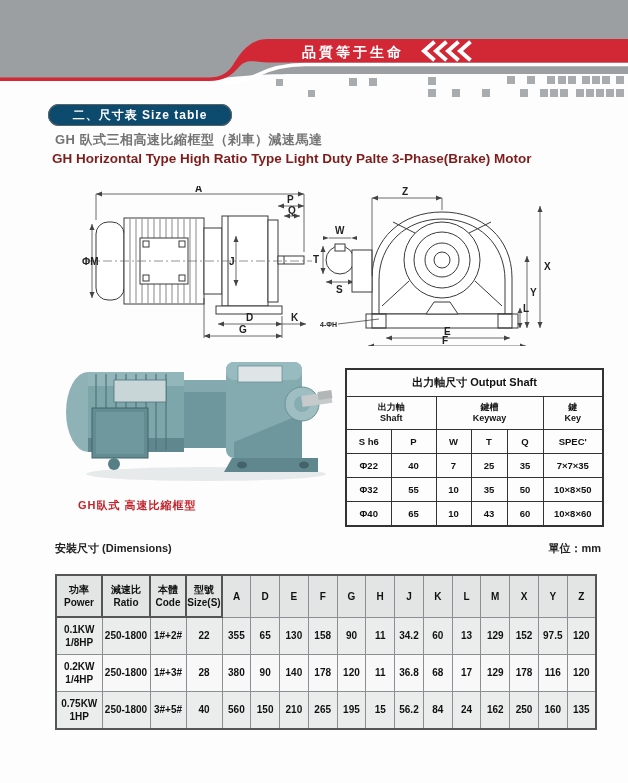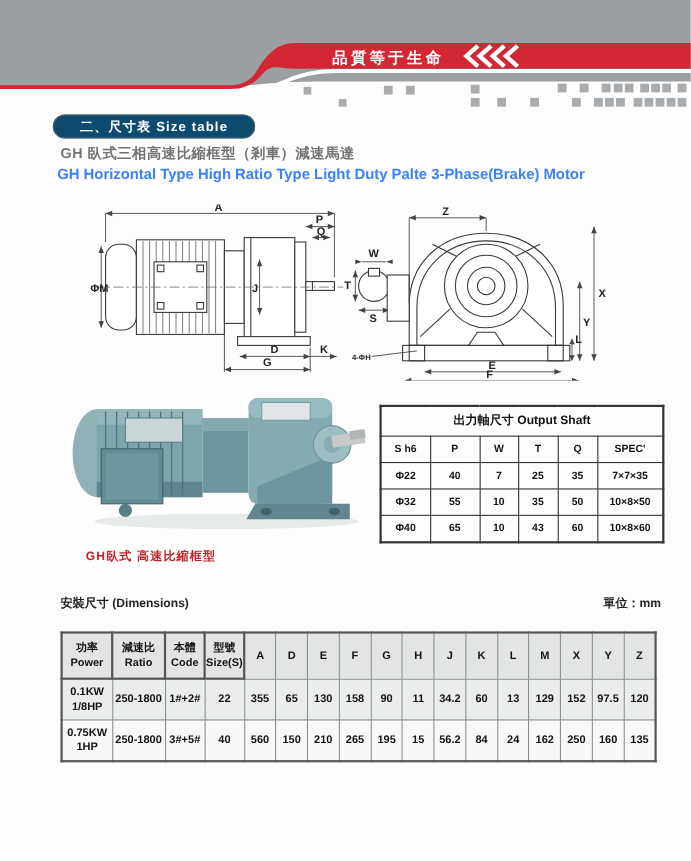--- a/index.html
+++ b/index.html
@@ -12,21 +12,21 @@
   #header-svg{left:0;top:0;}
   
   .pill{
     left:48px;top:104px;width:184px;height:22px;background:#0c4a6e;
     border-radius:12px;display:flex;align-items:center;justify-content:center;
     color:#ffffff;font-size:12px;font-weight:bold;letter-spacing:1px;
     box-shadow:0 0 0 1px #5d6468 inset;
   }
   
   .h-zh{left:55px;top:131px;font-size:13px;font-weight:bold;color:#737373;letter-spacing:.5px;}
-  .h-en{left:52px;top:151px;font-size:13.5px;font-weight:bold;color:#3b82f6;}
+  .h-en{left:52px;top:151px;font-size:13.5px;font-weight:bold;color:#7f1d1d;}
   
   #drawings{left:82px;top:186px;}
   .dim-text{font-size:10px;font-weight:bold;fill:#222;font-family:"Liberation Sans",sans-serif;}
   .dim-small{font-size:7px;font-weight:bold;fill:#222;font-family:"Liberation Sans",sans-serif;}
   .ln{stroke:#3a3a3a;stroke-width:1;fill:none;}
   .lnf{stroke:#3a3a3a;stroke-width:1;fill:#ffffff;}
   .dim{stroke:#444;stroke-width:.8;fill:none;}
   
   #photo-svg{left:56px;top:356px;}
   .caption{left:78px;top:483px;font-size:11px;font-weight:bold;color:#c4232b;letter-spacing:1px;margin-top:15px;}
@@ -302,20 +302,25 @@
       <col style="width:45px">
         <col style="width:45px">
         <col style="width:35px">
       <col style="width:36px">
         <col style="width:36px">
         <col style="width:60px">
     </colgroup>
     <thead>
       <tr class="title-row">
         <th colspan="6">出力軸尺寸 Output Shaft</th>
+      </tr>
+      <tr class="group-row">
+        <th colspan="2"><span>出力軸</span><br><span>Shaft</span></th>
+        <th colspan="3"><span>鍵槽</span><br><span>Keyway</span></th>
+        <th><span>鍵</span><br><span>Key</span></th>
       </tr>
       <tr class="col-row">
         <th>S h6</th>
         <th>P</th>
         <th>W</th>
         <th>T</th>
         <th>Q</th>
         <th>SPEC'</th>
       </tr>
     </thead>
@@ -397,20 +402,40 @@
           <td>11</td>
           <td>34.2</td>
           <td>60</td>
           <td>13</td>
           <td>129</td>
           <td>152</td>
           <td>97.5</td>
           <td>120</td>
         </tr>
         <tr>
+          <td>0.2KW
+1/4HP</td>
+          <td>250-1800</td>
+          <td>1#+3#</td>
+          <td>28</td>
+          <td>380</td>
+          <td>90</td>
+          <td>140</td>
+          <td>178</td>
+          <td>120</td>
+          <td>11</td>
+          <td>36.8</td>
+          <td>68</td>
+          <td>17</td>
+          <td>129</td>
+          <td>178</td>
+          <td>116</td>
+          <td>120</td>
+        </tr>
+        <tr>
           <td>0.75KW
 1HP</td>
           <td>250-1800</td>
           <td>3#+5#</td>
           <td>40</td>
           <td>560</td>
           <td>150</td>
           <td>210</td>
           <td>265</td>
           <td>195</td>

